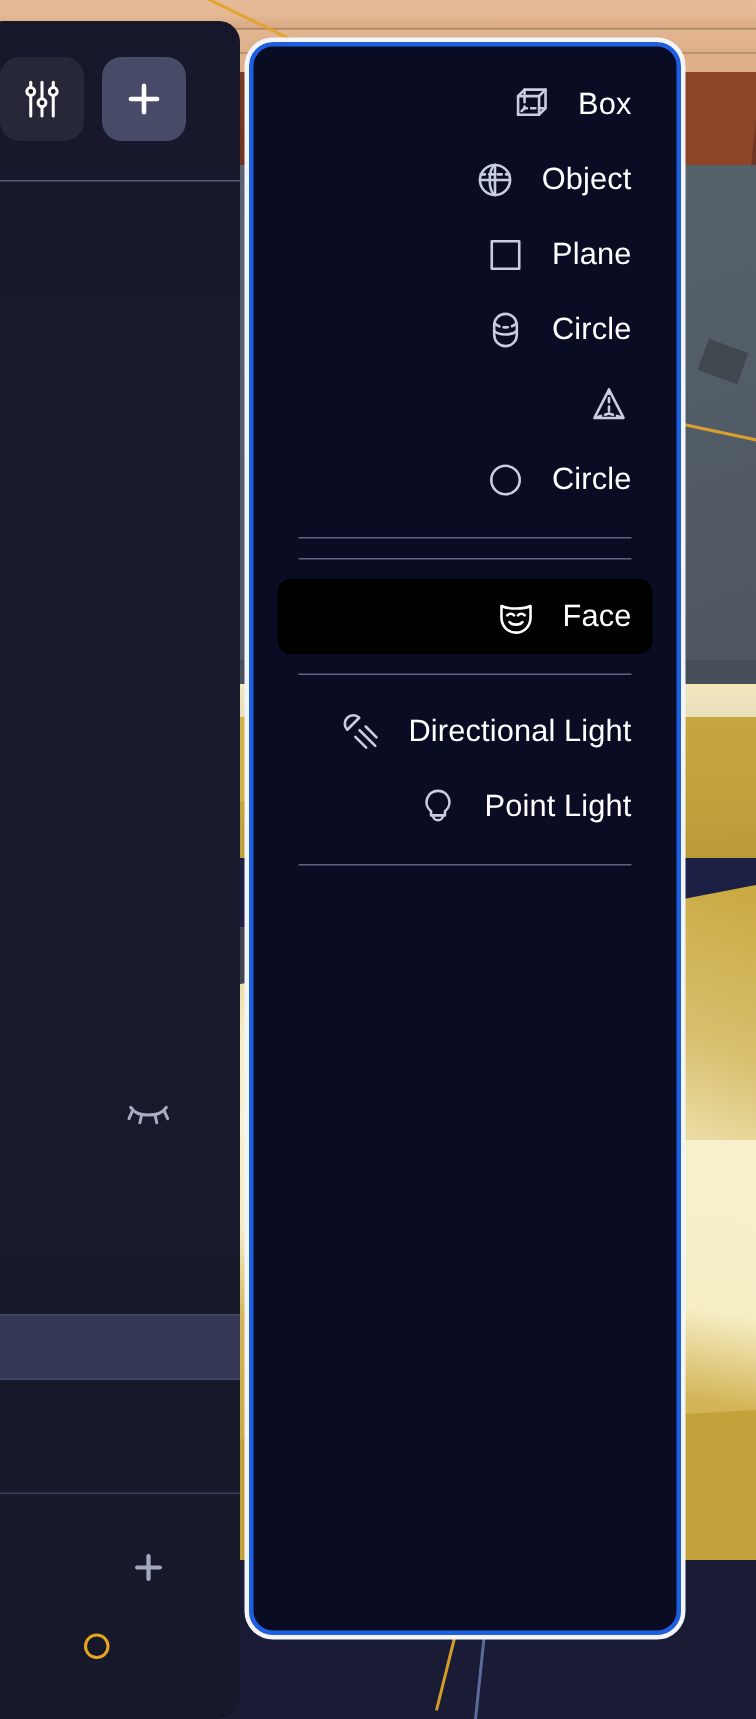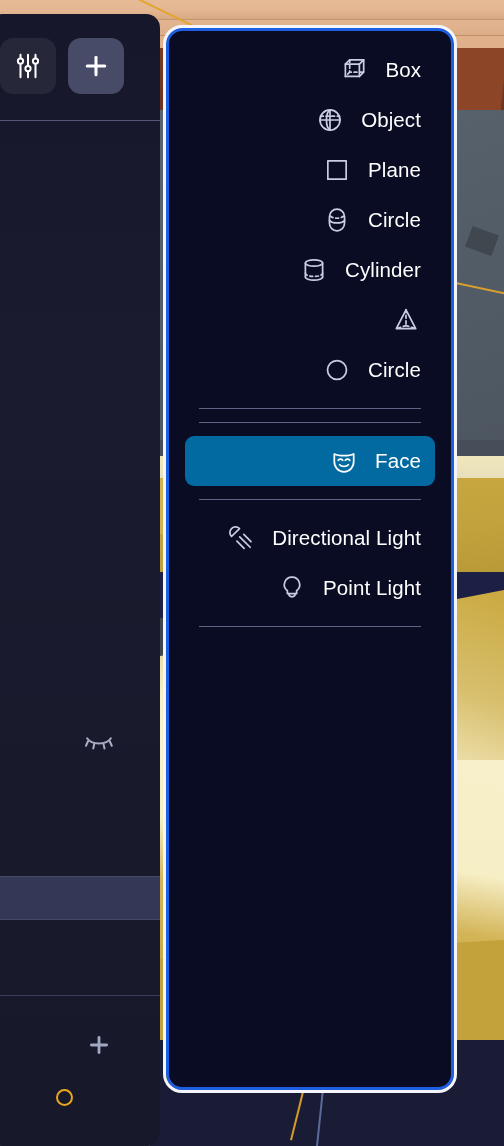--- a/index.html
+++ b/index.html
@@ -196,21 +196,21 @@
     display: flex;
     align-items: center;
     gap: 16px;
     height: 50px;
     margin: 0 16px;
     padding: 0 14px;
     border-radius: 9px;
     color: #ffffff;
     justify-content: flex-end;
   }
-  .menu-item.selected { background: #0369a1; }
+  .menu-item.selected { background: #000000; }
   .menu-item .mi-icon {
     width: 30px; height: 30px;
     flex: 0 0 30px;
     display: flex; align-items: center; justify-content: center;
   }
   .menu-item .mi-label {
     font-size: 20.5px;
     letter-spacing: .1px;
     color: #ffffff;
     white-space: nowrap;
@@ -368,33 +368,20 @@
               <path d="M6 10 A7 7 0 0 1 20 10 L20 16 A7 7 0 0 1 6 16 Z"></path>
               <path class="dash" d="M7 9.5 C10 12 16 12 19 9.5"></path>
               <path d="M6 13.5 C9 16.5 17 16.5 20 13.5"></path>
             </g>
           </svg>
         </span>
         <span class="mi-label">Circle</span>
       </div>
 
 
-      <div class="menu-item">
-        <span class="mi-icon">
-          <svg width="28" height="28" viewBox="0 0 26 26">
-            <g class="stroke-ic">
-              <path d="M5 6.5 L5 19.5 M21 6.5 L21 19.5"></path>
-              <ellipse cx="13" cy="6.5" rx="8" ry="3"></ellipse>
-              <path d="M5 19.5 A8 3 0 0 0 21 19.5"></path>
-              <path class="dash" d="M5 16 A8 3 0 0 0 21 16"></path>
-            </g>
-          </svg>
-        </span>
-        <span class="mi-label">Cylinder</span>
-      </div>
 
       <div class="menu-item">
         <span class="mi-icon">
           <svg width="28" height="28" viewBox="0 0 26 26">
             <g class="stroke-ic">
               <path d="M13 3.5 L22 21 L4 21 Z"></path>
               <path class="dash" d="M13 3.5 L13 18.2 M13 18.2 L4 21 M13 18.2 L22 21"></path>
             </g>
           </svg>
         </span>

